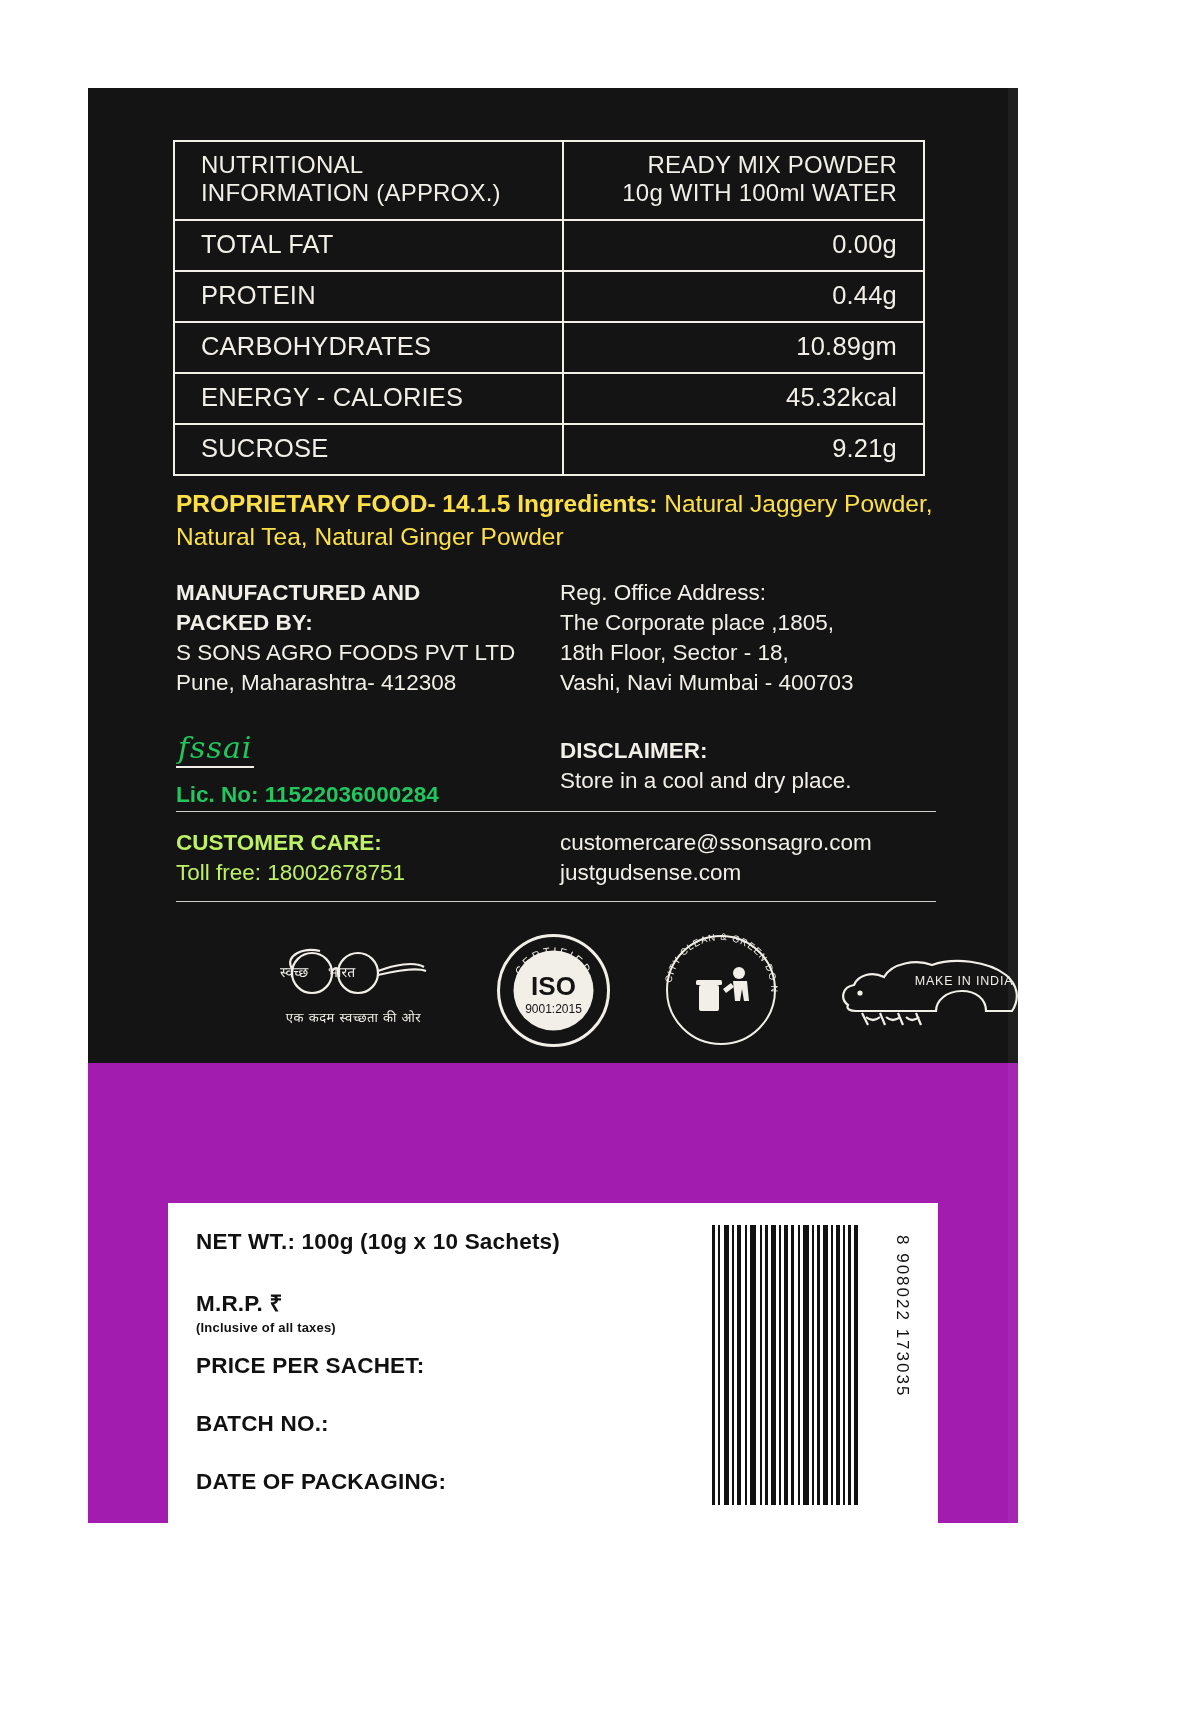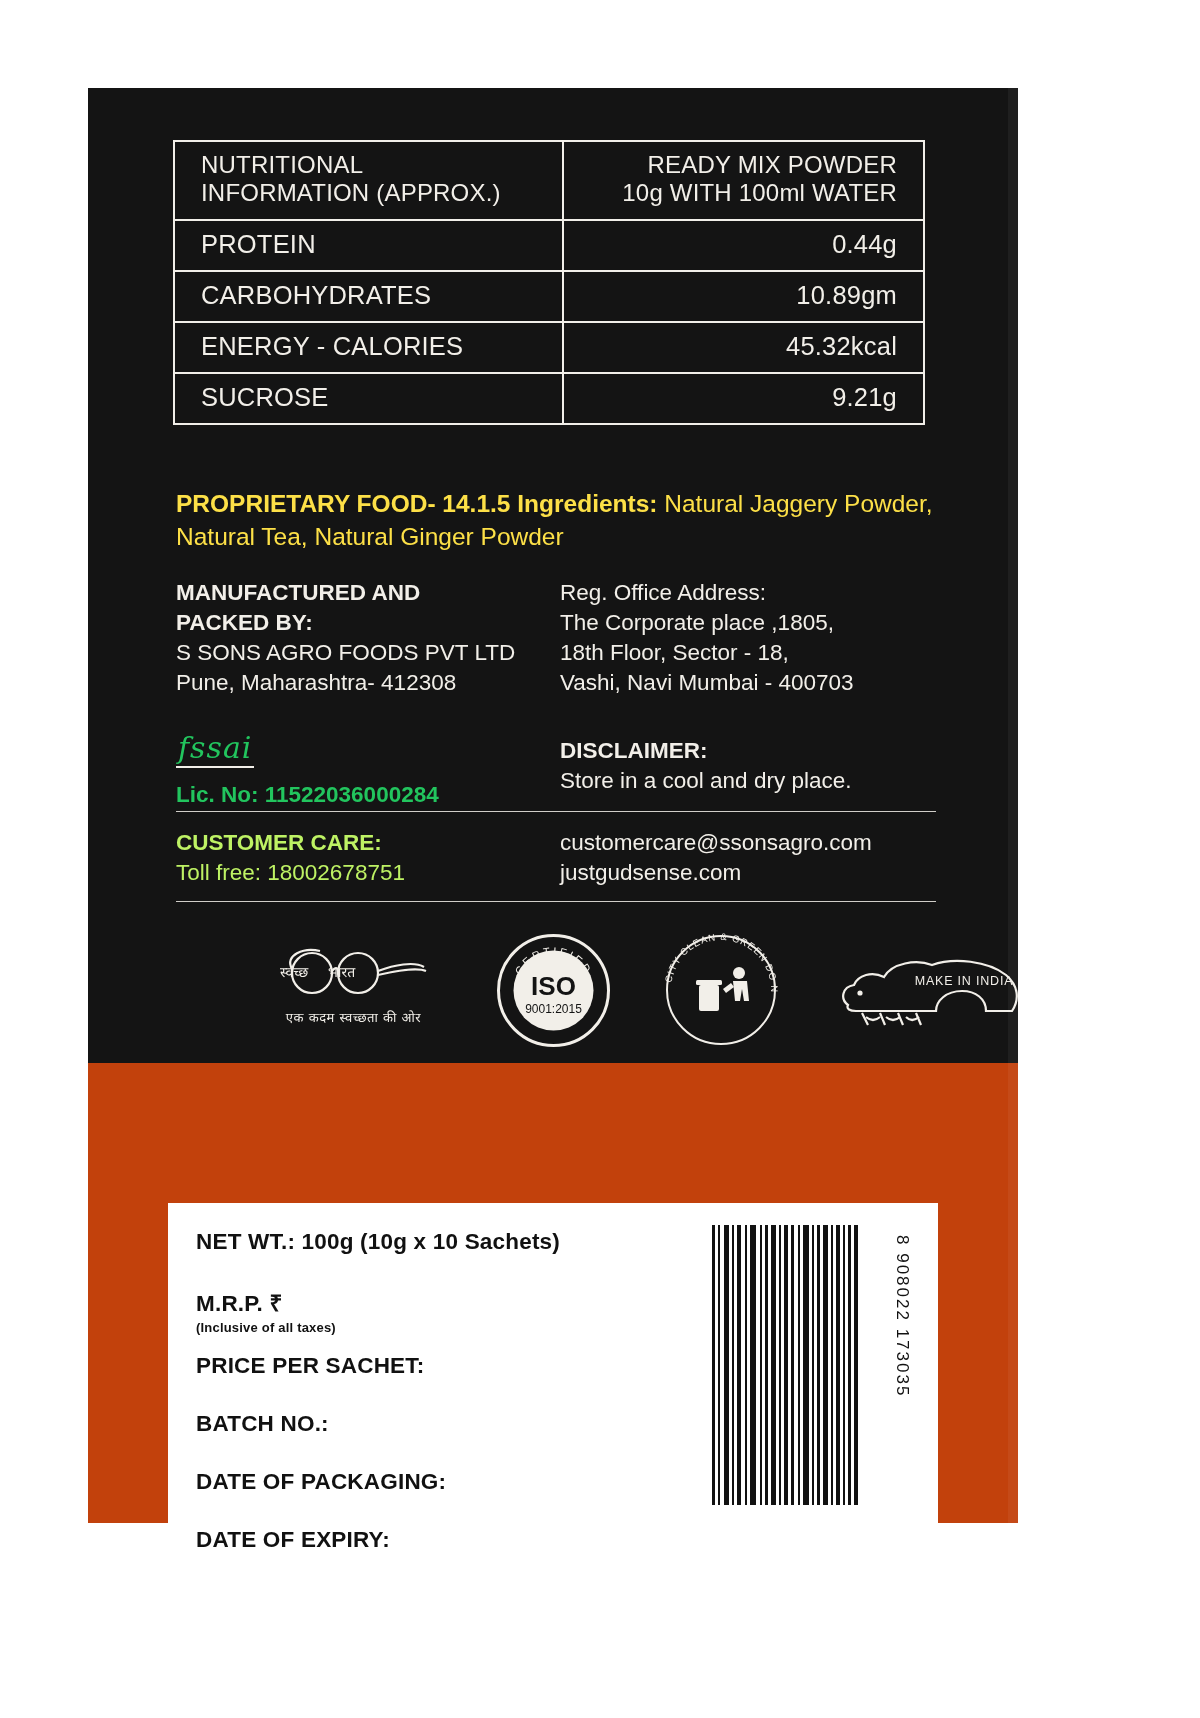--- a/index.html
+++ b/index.html
@@ -40,21 +40,21 @@
     width: 100%;
     height: 975px;
     background: #141414;
   }
   .orange-panel {
     position: absolute;
     left: 0;
     top: 975px;
     width: 100%;
     height: 460px;
-    background: #c2410c;
+    background: #a21caf;
     text-decoration: underline;
   }
 
   
   .nutri-table {
     position: absolute;
     left: 85px;
     top: 52px;
     width: 752px;
     border: 2px solid #f2efe9;
@@ -254,20 +254,24 @@
       <tbody>
           <tr class="header">
         <td class="label">
           <span>NUTRITIONAL</span><br>
           <span>INFORMATION (APPROX.)</span>
         </td>
         <td class="value">
           <span>READY MIX POWDER</span><br>
           <span>10g WITH 100ml WATER</span>
         </td>
+      </tr>
+      <tr>
+        <td class="label">TOTAL FAT</td>
+        <td class="value">0.00g</td>
       </tr>
       <tr>
         <td class="label">PROTEIN</td>
         <td class="value">0.44g</td>
       </tr>
       <tr>
         <td class="label">CARBOHYDRATES</td>
         <td class="value">10.89gm</td>
       </tr>
       <tr>
@@ -388,21 +392,20 @@
 
       <div class="label-lines">
         <div class="lbl">NET WT.: 100g (10g x 10 Sachets)</div>
         <div class="lbl mrp">
           <span>M.R.P. ₹</span>
           <span class="sub">(Inclusive of all taxes)</span>
         </div>
         <div class="lbl">PRICE PER SACHET:</div>
         <div class="lbl">BATCH NO.:</div>
         <div class="lbl">DATE OF PACKAGING:</div>
-        <div class="lbl">DATE OF EXPIRY:</div>
       </div>
 
       <div class="barcode">
         <svg width="160" height="280" viewBox="0 0 160 280">
           <g fill="#111111">
             <rect x="2" y="0" width="3" height="280"></rect>
             <rect x="8" y="0" width="2" height="280"></rect>
             <rect x="14" y="0" width="5" height="280"></rect>
             <rect x="22" y="0" width="2" height="280"></rect>
             <rect x="27" y="0" width="4" height="280"></rect>

